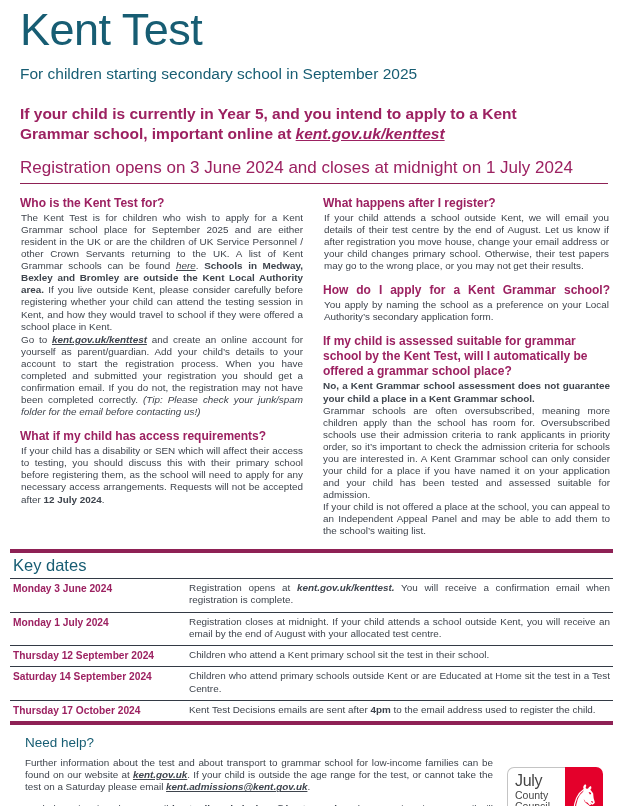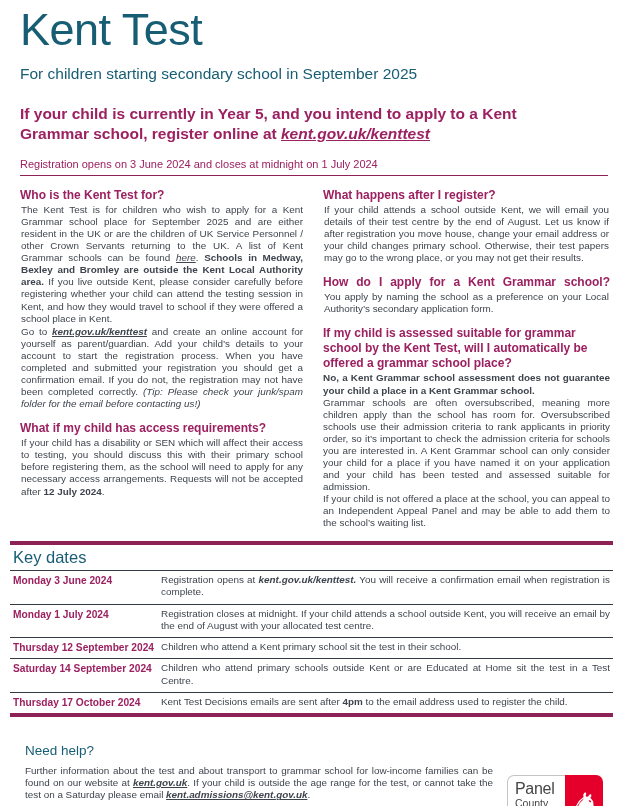--- a/index.html
+++ b/index.html
@@ -8,42 +8,42 @@
     font-family:"Liberation Sans", sans-serif; color:#3e444d;
     position:relative; overflow:hidden;
   }
   
   .hdr { padding:6px 15px 0 20px; }
   .title { font-size:45px; line-height:1.05; color:#175d73; font-weight:400;
            letter-spacing:-0.5px; margin:0 0 10px; }
   .subtitle { font-size:15.5px; color:#175d73; margin:12px 0 21px; }
   .intro { font-size:15.5px; font-weight:700; color:#9c2161; line-height:1.28;
            margin:0 0 14px; max-width:545px; }
-  .regline { font-size:11px; color:#9c2161; margin:8px 0 5px; }
+  .regline { font-size:17px; color:#9c2161; margin:8px 0 5px; }
   .hr-reg { border:0; border-top:1.5px solid #8e2155; margin:0; }
   
   .run-b { font-weight:700; }
   .run-i { font-style:italic; }
   .run-u { text-decoration:underline;font-style:italic; }
   
   .columns { display:flex; gap:19px; padding:12px 13px 0 20px; }
   .col { flex:1; min-width:0; }
   .col-left { max-width:284px; }
   .block h3 { font-size:12px; font-weight:700; color:#9c2161;
               margin:11px 0 1px; line-height:1.25; }
   .block:first-child h3 { margin-top:0; }
   .block h3.spread { text-align:justify; text-align-last:justify; }
   .block p { font-size:9.9px; line-height:1.22; margin:1px; text-align:justify; }
   .block p.gapless { margin:0; }
   
-  .keydates { margin:12px 10px 16px; }
+  .keydates { margin:12px 10px 0; }
   .rule-thick { height:3.5px; background:#8e2155; }
   .kd-title { font-size:16.5px; color:#175d73; font-weight:400; margin:3px 0 3px 3px; }
   .rule-thin { height:0; border-top:1.5px solid #333a45; }
-  .krow { display:flex; padding:3px 3px 5px; }
+  .krow { display:flex; padding:3px 3px 5px;gap:28px; }
   .kdate { flex:0 0 148px; font-size:10.2px; font-weight:700; color:#9c2161; padding-top:1px; }
   .kdesc { flex:1; font-size:9.9px; line-height:1.24; text-align:justify; }
   
   .needhelp { display:flex; padding:8px 14px 0 25px; gap:14px; }
   .nh-text { width:468px; flex:none; }
   .nh-title { font-size:13.5px; color:#175d73; font-weight:400; margin:2px 0 7px; }
   .nh-text p { font-size:9.9px; line-height:1.25; text-align:justify; margin:0 0 9px; }
   
   .logo { margin-top:34px; display:flex; height:64px; width:96px; flex:none; }
   .logo-white { width:58px; background:#fff; border:1px solid #c4c4c4; border-right:none;
@@ -57,21 +57,21 @@
   .horse { color:#ffffff; font-size:38px; line-height:1; transform:scaleX(-1); }
 </style>
 </head>
 <body>
 
 <div class="page">
 
   <div class="hdr">
     <h1 class="title">Kent Test</h1>
     <p class="subtitle">For children starting secondary school in September 2025</p>
-    <p class="intro"><span>If your child is currently in Year 5, and you intend to apply to a Kent Grammar school, register online at </span><span class="run-i run-u">kent.gov.uk/kenttest</span></p>
+    <p class="intro"><span>If your child is currently in Year 5, and you intend to apply to a Kent Grammar school, important online at </span><span class="run-i run-u">kent.gov.uk/kenttest</span></p>
     <p class="regline">Registration opens on 3 June 2024 and closes at midnight on 1 July 2024</p>
     <hr class="hr-reg">
   </div>
 
   <div class="columns">
     <div class="col col-left">
       <div class="block">
         <h3>Who is the Kent Test for?</h3>
         <p><span>The Kent Test is for children who wish to apply for a Kent Grammar school place for September 2025 and are either resident in the UK or are the children of UK Service Personnel / other Crown Servants returning to the UK. A list of Kent Grammar schools can be found </span><span class="run-u">here</span><span>. </span><span class="run-b">Schools in Medway, Bexley and Bromley are outside the Kent Local Authority area.</span><span> If you live outside Kent, please consider carefully before registering whether your child can attend the testing session in Kent, and how they would travel to school if they were offered a school place in Kent.</span></p>
       </div>
@@ -133,21 +133,21 @@
   </div>
 
   <div class="needhelp">
     <div class="nh-text">
       <h2 class="nh-title">Need help?</h2>
       <p><span>Further information about the test and about transport to grammar school for low-income families can be found on our website at </span><span class="run-b run-i run-u">kent.gov.uk</span><span>. If your child is outside the age range for the test, or cannot take the test on a Saturday please email </span><span class="run-b run-i run-u">kent.admissions@kent.gov.uk</span><span>.</span></p>
       <p><span>For help registering please email </span><span class="run-b run-i run-u">kentonlineadmissions@kent.gov.uk</span><span>. Only one registration per pupil will be accepted. If you apply online, do not complete any other form of registration. Keep your login details safe and use the email address you registered from for all communication with the team.</span></p>
     </div>
     <div class="logo">
       <div class="logo-white">
-        <div class="logo-k">Panel</div>
+        <div class="logo-k">July</div>
         <div class="logo-c">County</div>
         <div class="logo-c">Council</div>
         <div class="logo-url">kent.gov.uk</div>
       </div>
       <div class="logo-red">
         <span class="horse">♞</span>
       </div>
     </div>
   </div>
 

